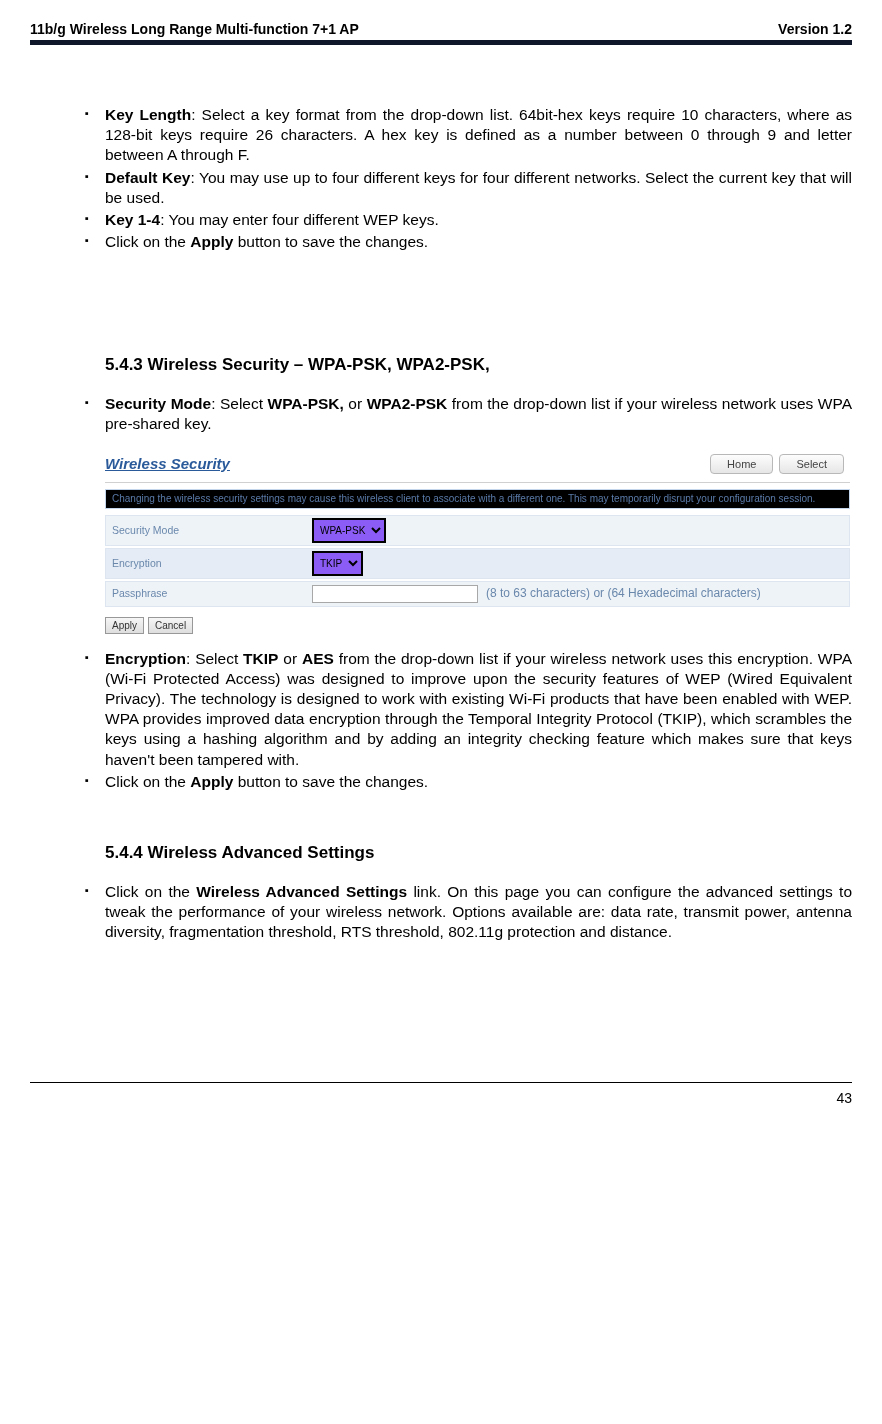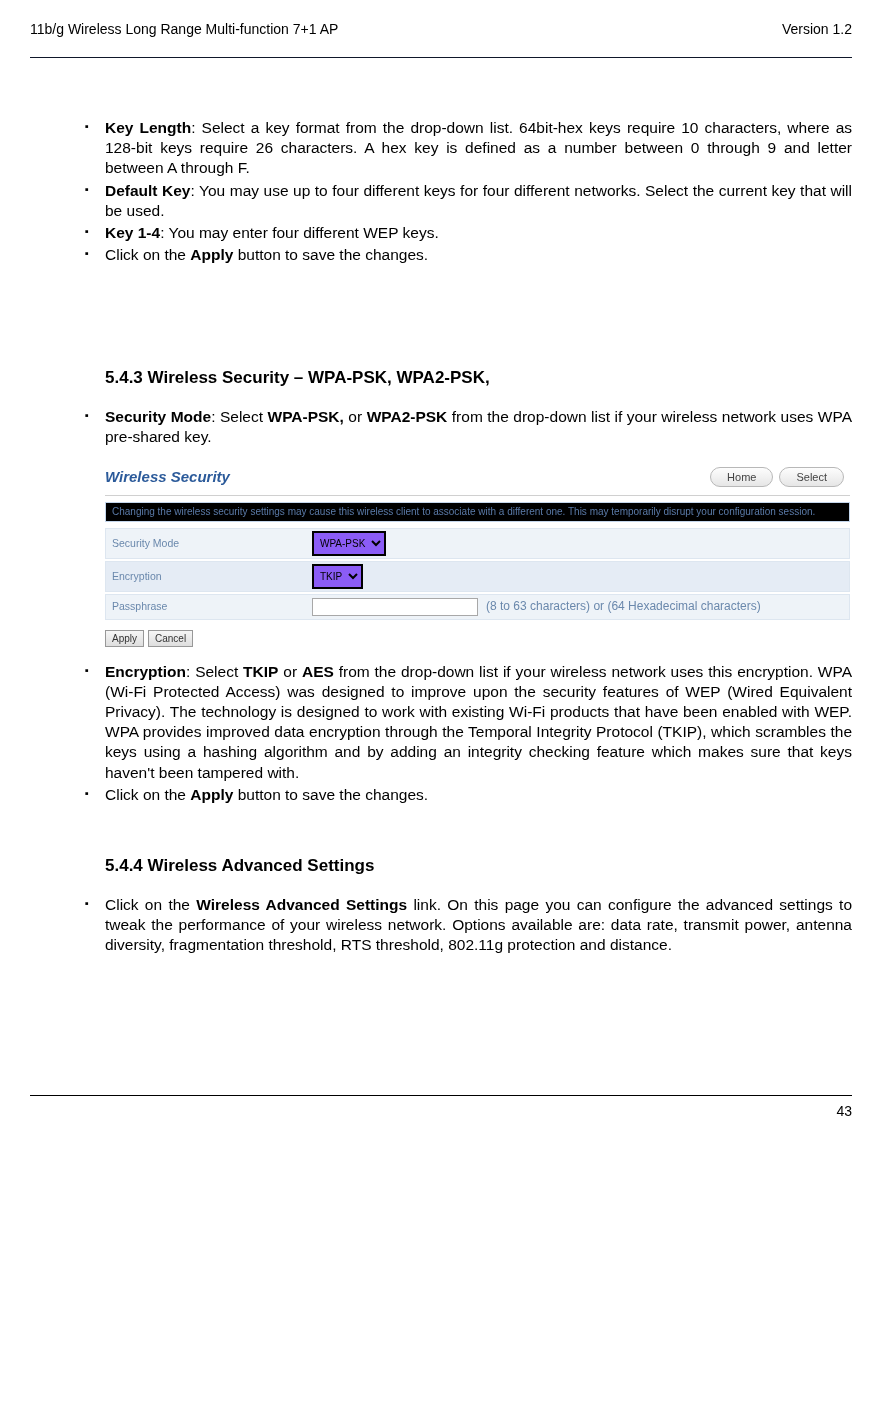--- a/index.html
+++ b/index.html
@@ -7,24 +7,25 @@
     font-size: 15.5px;
     color: #000;
     margin: 0;
     padding: 20px 30px 20px 30px;
     width: 822px;
     line-height: 1.3;
   }
   .header {
     display: flex;
     justify-content: space-between;
-    border-bottom: 1px solid #0f172a;
-    padding-bottom: 19px;
+    border-bottom: 5px solid #0f172a;
+    padding-bottom: 2px;
     font-size: 14px;
     margin-bottom: 60px;
+    font-weight: bold;
   }
   ul.main {
     list-style: none;
     padding-left: 55px;
     margin: 0;
   }
   ul.main > li {
     position: relative;
     padding-left: 20px;
     margin-bottom: 2px;
@@ -60,29 +61,30 @@
     justify-content: space-between;
     padding: 4px 6px 8px 0;
     border-bottom: 1px solid #d0d0d0;
   }
   .shot-title {
     color: #2b5a9a;
     font-weight: bold;
     font-size: 15px;
     font-style: italic;
     font-family: "Trebuchet MS", Arial, sans-serif;
+    text-decoration: underline;
   }
   .shot-btns { display: flex; gap: 6px; }
   .shot-btn {
     border: 1px solid #b8b8b8;
     background: linear-gradient(#fdfdfd,#e6e6e6);
     padding: 2px 16px;
     font-size: 11px;
     color: #444;
-    border-radius: 10px;
+    border-radius: 4px;
   }
   .shot-note {
     background: #000000;
     border: 1px solid #c4d6ec;
     color: #5a7aa8;
     padding: 3px 6px;
     margin: 6px 0;
     font-size: 10px;
     line-height: 1.2;
   }

